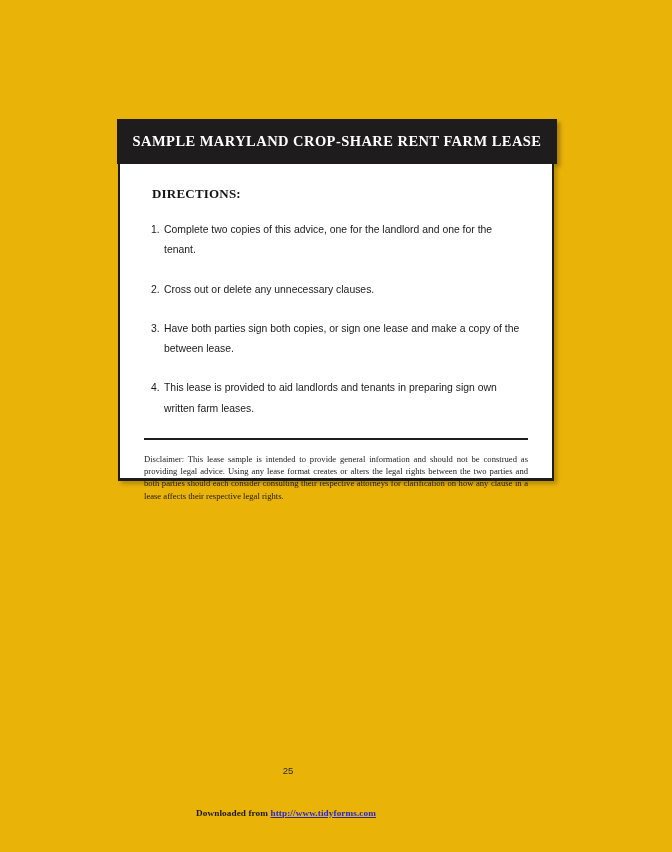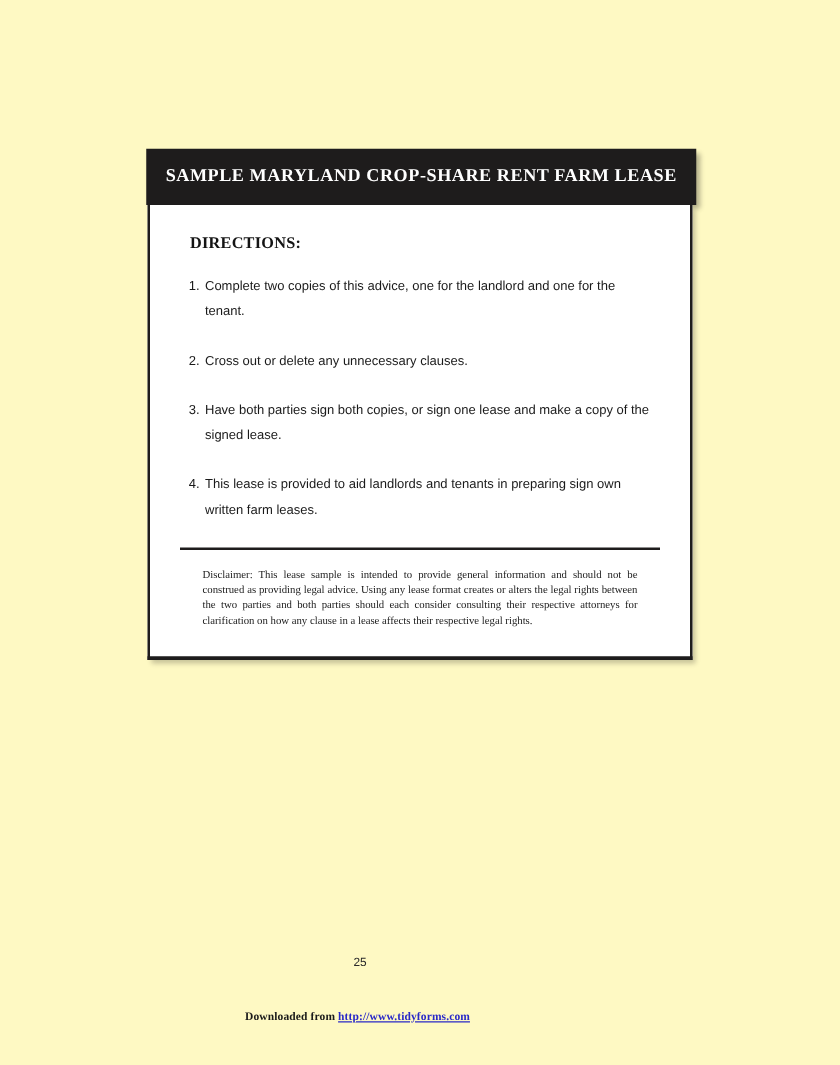--- a/index.html
+++ b/index.html
@@ -15,21 +15,21 @@
     overflow: hidden;
     -webkit-font-smoothing: none;
   }
 
   
   .page {
     position: absolute;
     left: 0; top: 0;
     width: 672px;
     height: 852px;
-    background: #fef9c3;
+    background: #eab308;
   }
 
   
   .lease-frame {
     position: absolute;
     left: 117px;
     top: 119px;
     width: 440px;
   }
 
@@ -56,21 +56,21 @@
 
   .lease-body {
     position: relative;
     width: 436px;
     margin-left: 1px;
     box-sizing: border-box;
     border-left: 2.5px solid #1e1c1c;
     border-right: 2.5px solid #1e1c1c;
     border-bottom: 3px solid #1e1c1c;
     background: #ffffff;
-    height: 364px;
+    height: 317px;
     padding: 18px 22px 0 22px;
     box-shadow: 3px 3px 4px rgba(0,0,0,0.22);
   }
 
   
   .directions-heading {
     font-family: "Liberation Serif", "DejaVu Serif", serif;
     font-weight: bold;
     font-size: 13px;
     color: #141414;
@@ -111,21 +111,21 @@
   
   .disclaimer-rule {
     border: none;
     border-top: 2.5px solid #1e1c1c;
     margin: 16px 2px 13px 2px;
     height: 0;
   }
 
   
   .disclaimer-block {
-    margin: 0 20px;
+    margin: 0 2px;
   }
 
   .disclaimer-paragraph {
     font-family: "Liberation Serif", "DejaVu Serif", serif;
     font-size: 8.6px;
     line-height: 1.42;
     color: #1a1a1a;
     text-align: justify;
     margin: 0 0 9px 0;
   }
@@ -180,21 +180,21 @@
         <li class="direction-item">
           <span class="direction-num">1.</span>
           <span class="direction-text">Complete two copies of this advice, one for the landlord and one for the tenant.</span>
         </li>
         <li class="direction-item">
           <span class="direction-num">2.</span>
           <span class="direction-text">Cross out or delete any unnecessary clauses.</span>
         </li>
         <li class="direction-item">
           <span class="direction-num">3.</span>
-          <span class="direction-text">Have both parties sign both copies, or sign one lease and make a copy of the signed lease.</span>
+          <span class="direction-text">Have both parties sign both copies, or sign one lease and make a copy of the between lease.</span>
         </li>
         <li class="direction-item">
           <span class="direction-num">4.</span>
           <span class="direction-text">This lease is provided to aid landlords and tenants in preparing sign own written farm leases.</span>
         </li>
       </ol>
 
       <hr class="disclaimer-rule">
 
       <div class="disclaimer-block">

